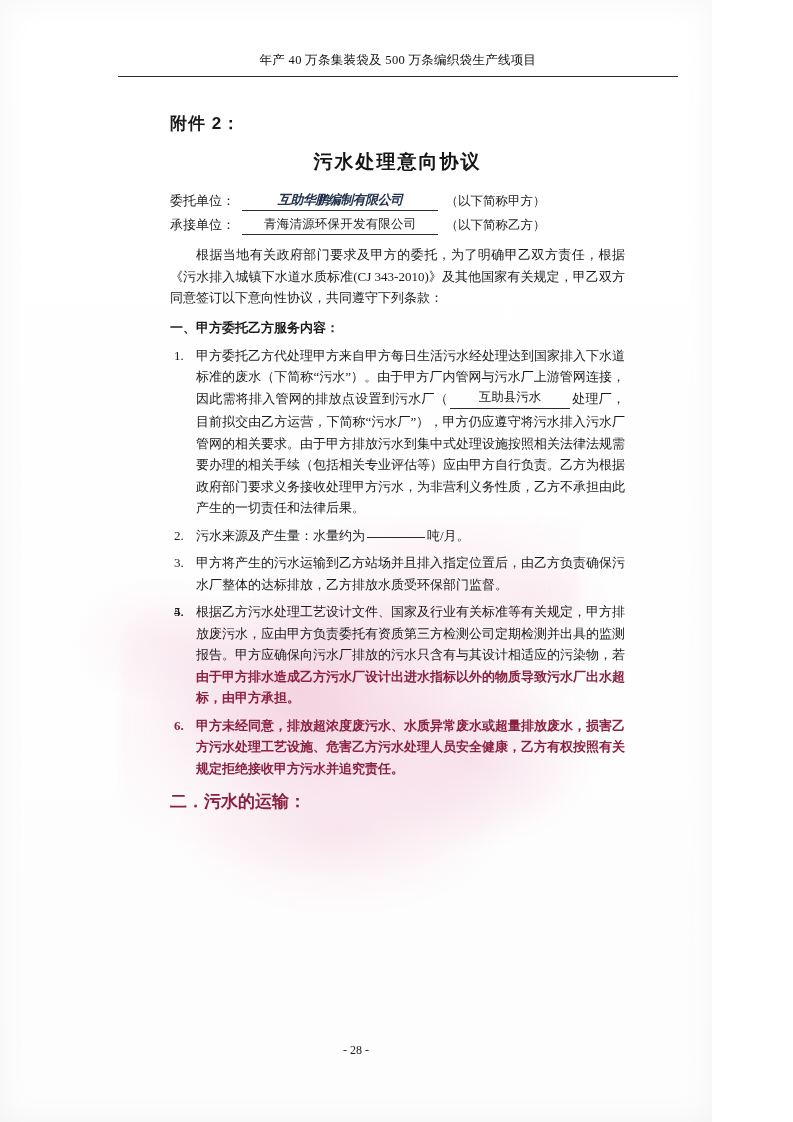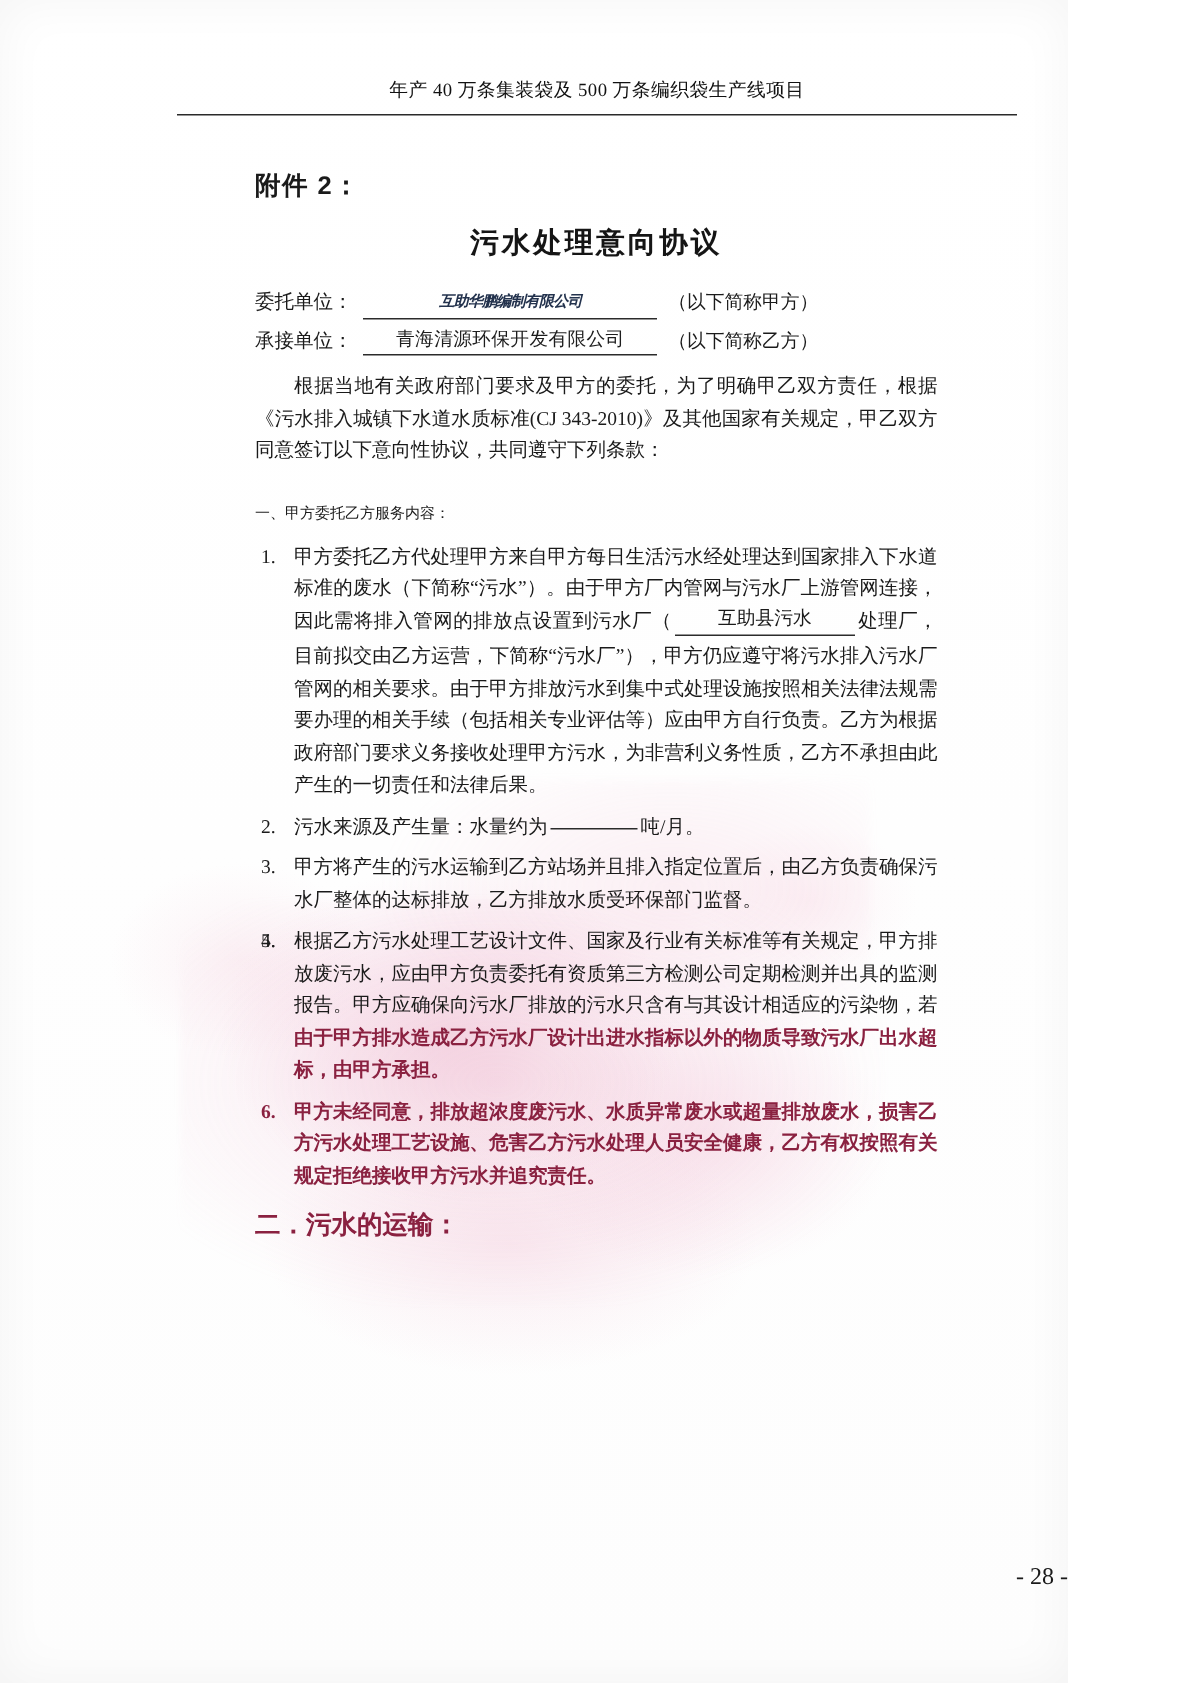--- a/index.html
+++ b/index.html
@@ -98,43 +98,43 @@
     margin: 0 4px;
     position: relative;
     top: -1px;
   }
   .handwritten {
     font-family: "DejaVu Serif", serif;
     font-style: italic;
     font-weight: bold;
     color: #23324d;
     letter-spacing: -0.5px;
-    font-size: 10px;
+    font-size: 13px;
   }
   .typed-blank {
     font-size: 12.5px;
     color: #1d1d1d;
     letter-spacing: 0.2px;
   }
   .party-suffix { font-size: 12.5px; text-align: right; }
 
   .para {
     font-size: 13px;
     line-height: 21.5px;
     text-align: justify;
     text-justify: inter-ideograph;
     margin: 8px 0 0 0;
   }
   .indent2 { text-indent: 26px; }
 
   .section-head {
-    font-size: 10px;
+    font-size: 13px;
     line-height: 22px;
-    margin-top: 21px;
-    font-weight: normal;
+    margin-top: 8px;
+    font-weight: bold;
   }
 
   ol.items {
     list-style: none;
     margin: 2px 0 0 0;
     padding: 0;
   }
   ol.items > li {
     position: relative;
     padding-left: 26px;
@@ -176,22 +176,22 @@
     margin-top: 12px;
     color: #8a2140;
     font-weight: bold;
   }
 
   .page-number {
     position: absolute;
     left: 0;
     right: 0;
     top: 1043px;
-    text-align: right;
-    font-size: 16px;
+    text-align: center;
+    font-size: 12px;
     color: #1a1a1a;
   }
 
   
   .wash {
     position: absolute;
     pointer-events: none;
     mix-blend-mode: multiply;
   }
   .wash-a {

